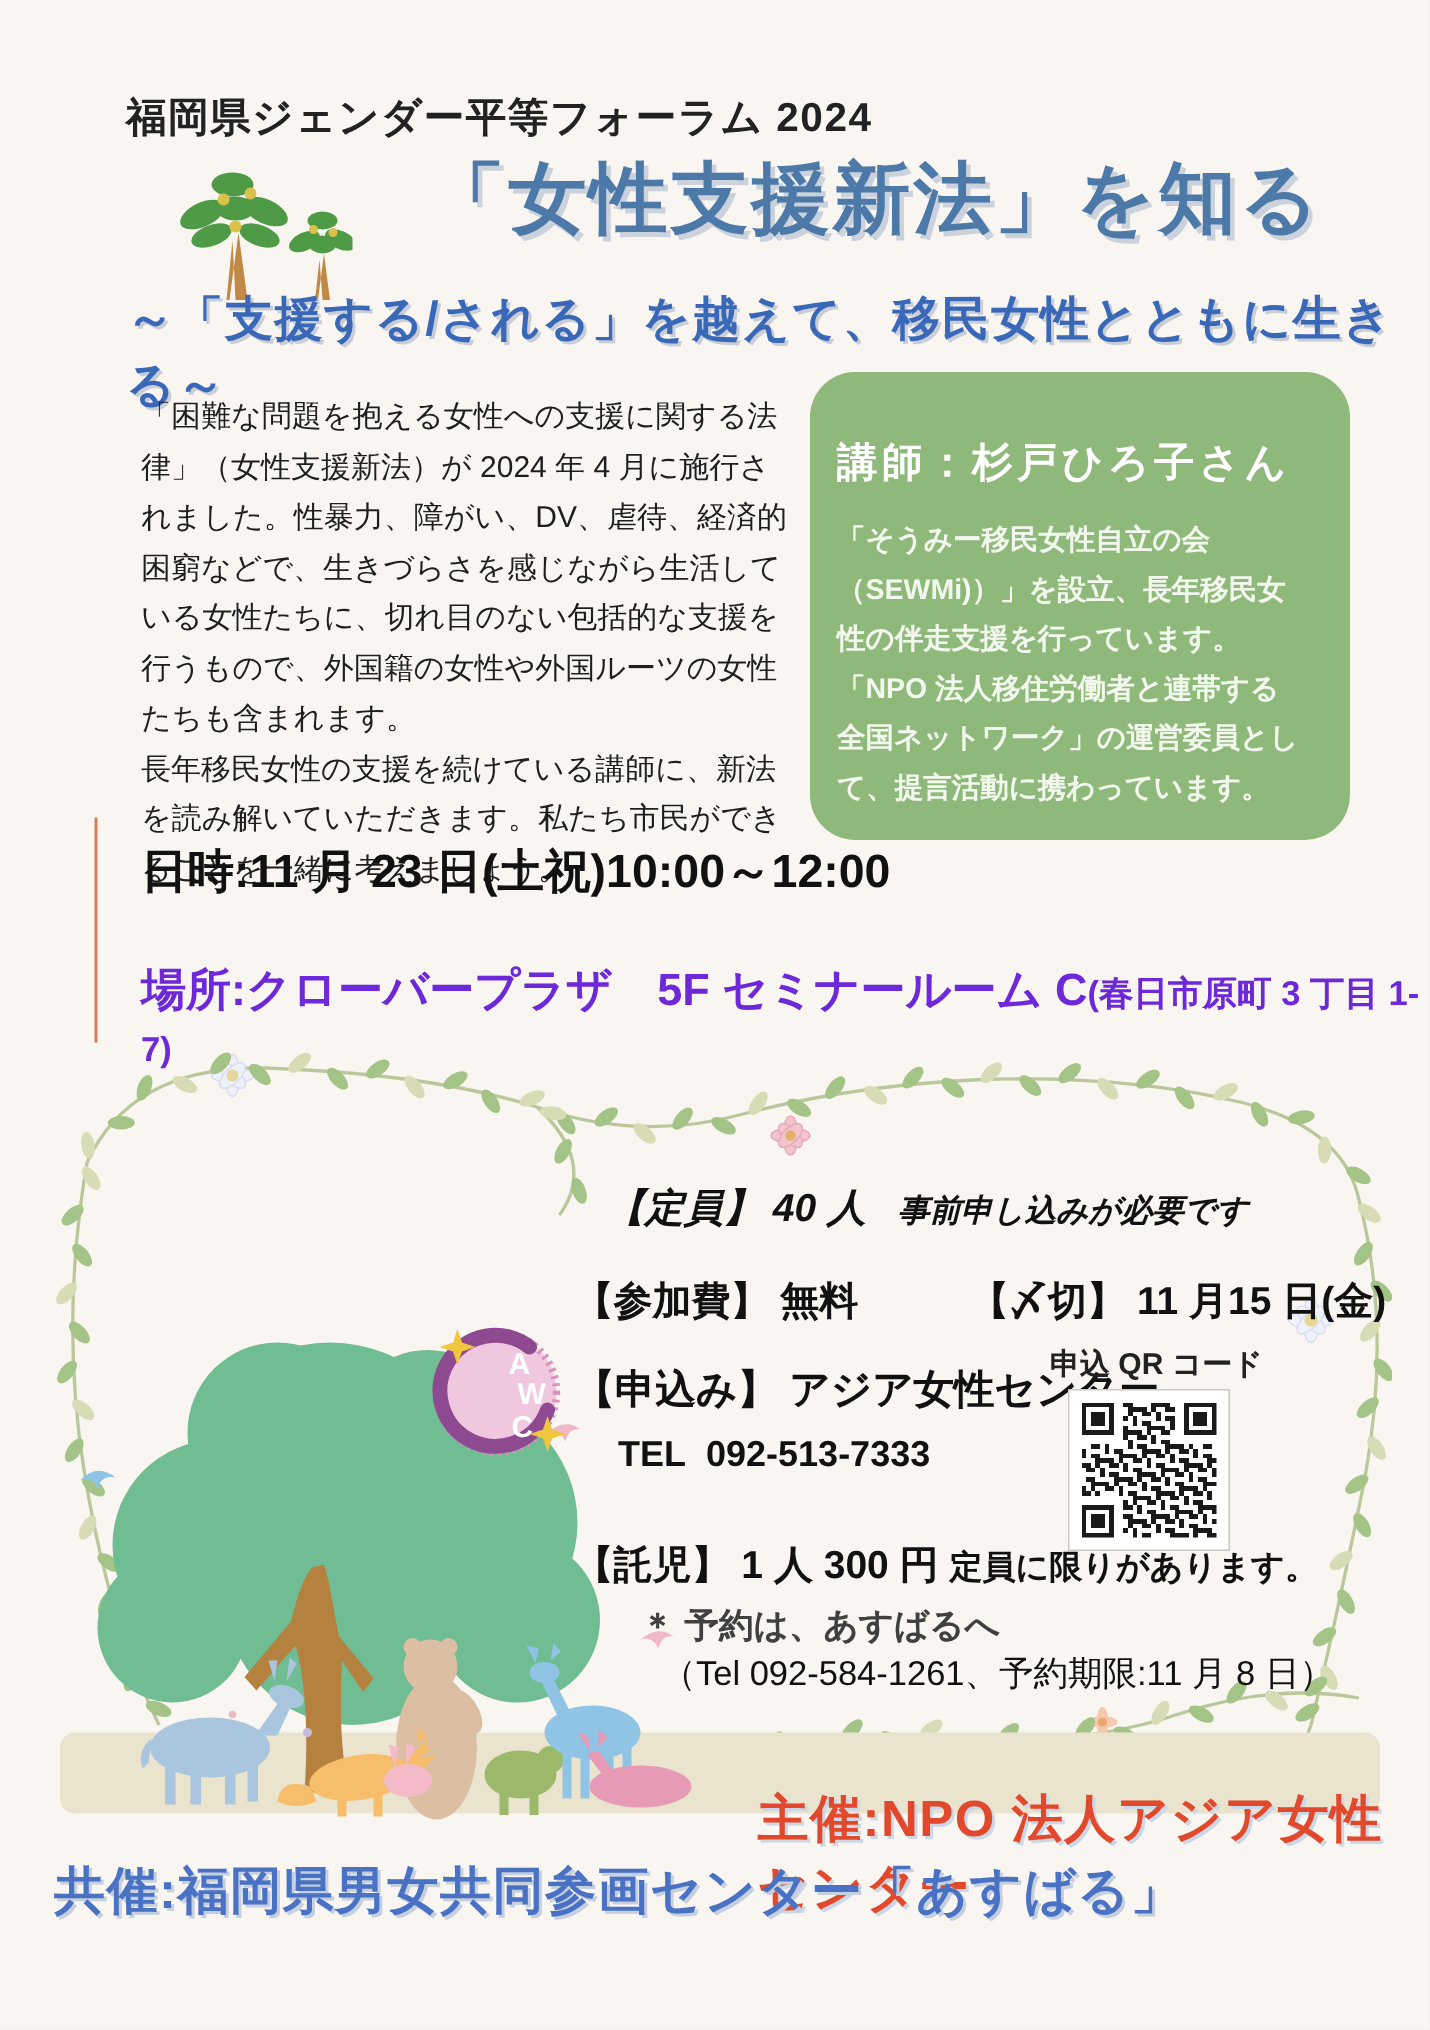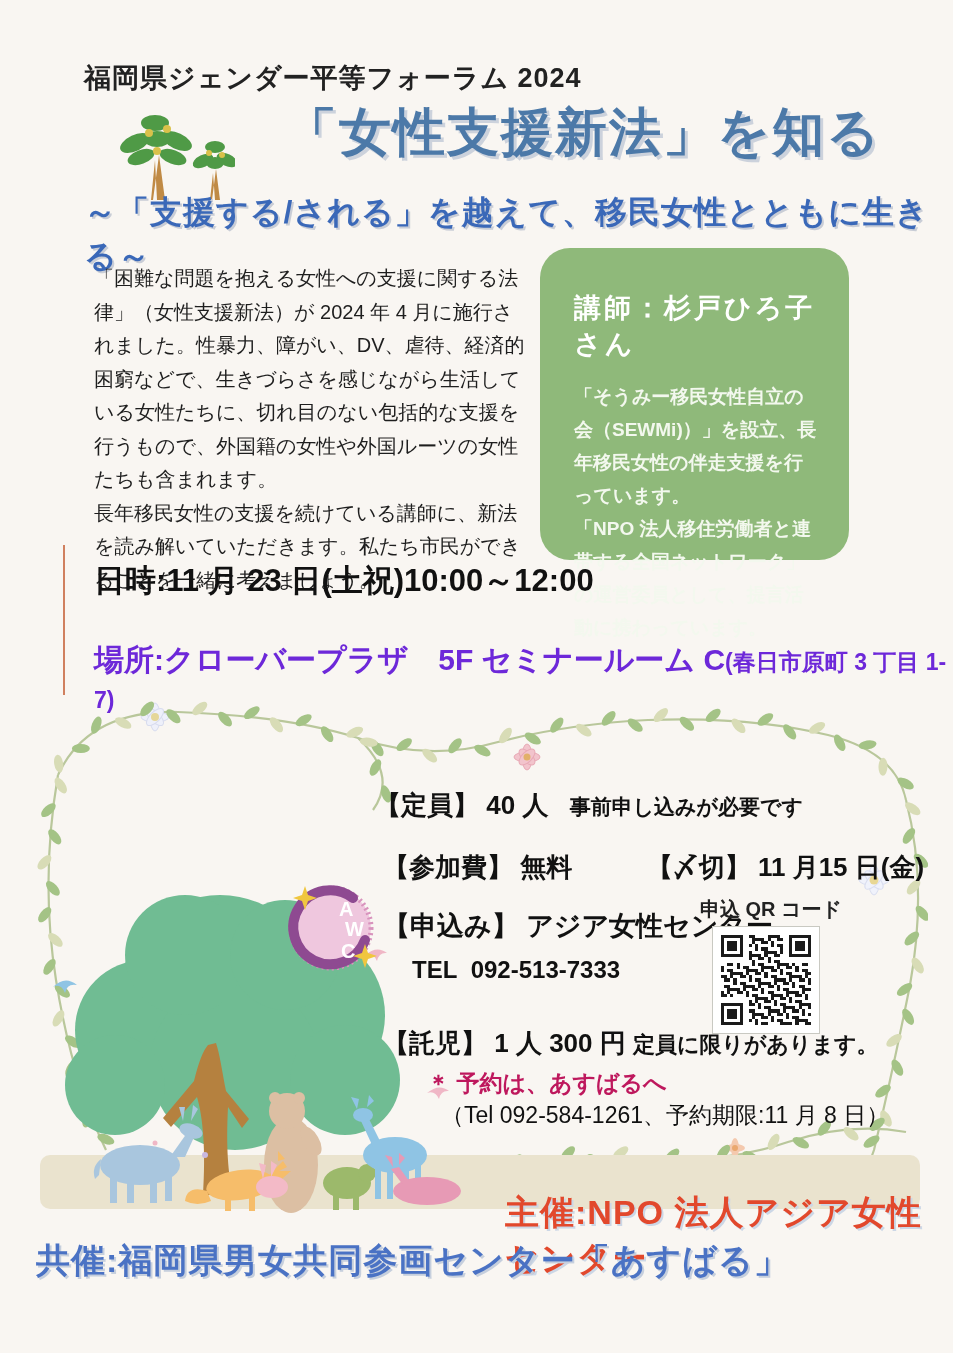--- a/index.html
+++ b/index.html
@@ -9,42 +9,42 @@
   
   .forum-label{left:84px;top:60px;font-size:27px;font-weight:700;color:#222;letter-spacing:1px;}
   .page-title{left:285px;top:98px;font-size:52px;font-weight:800;color:#4c79a8;letter-spacing:2px;
     text-shadow:3px 3px 0 #ccd2dc;margin:0;}
   .subtitle{left:84px;top:191px;font-size:32px;font-weight:800;color:#3a68b8;letter-spacing:1px;
     text-shadow:2px 2px 0 #c9cdd6;}
   
   .intro{left:94px;top:262px;width:436px;font-size:20px;line-height:33.5px;font-weight:400;color:#1e1e1e;}
   .intro p{margin:0;}
   
-  .lect-box{left:540px;top:248px;width:309px;height:312px;background:#8fb97a;border-radius:30px;
-    color:#fdfefb;box-sizing:border-box;padding:42px 30px 0 34px;}
+  .lect-box{left:540px;top:248px;width:360px;height:312px;background:#8fb97a;border-radius:30px;
+    color:#fdfefb;box-sizing:border-box;padding:42px 30px 0 18px;}
   .lect-box h2{margin:0 0 18px 0;font-size:27px;font-weight:700;letter-spacing:3px;color:#ffffff;}
   .lect-box p{margin:0;font-size:19px;line-height:33px;font-weight:600;color:#f3f8ee;}
   
   .accent-line{left:63px;top:545px;width:2px;height:150px;background:#d0805f;}
   .datetime{left:94px;top:560px;font-size:31px;font-weight:800;color:#111;}
   .place{left:94px;top:640px;font-size:30px;font-weight:800;color:#6d28d9;}
   .place .addr{font-size:23px;}
   
   .dl{font-weight:800;color:#111;}
-  .row-cap{left:375px;top:788px;font-size:26px;}
+  .row-cap{left:404px;top:788px;font-size:26px;font-style:italic;}
   .row-cap .note{font-size:21px;margin-left:14px;}
   .row-fee{left:383px;top:850px;font-size:26px;}
   .row-fee .gap{display:inline-block;width:60px;}
   .row-apply{left:383px;top:908px;font-size:27px;}
   .tel-line{left:412px;top:956px;font-size:24px;font-weight:700;color:#111;}
   .mail-line{left:412px;top:992px;font-size:24px;font-weight:700;color:#111;}
   .mail-line a{color:#24364f;text-decoration:underline;}
   .row-child{left:383px;top:1026px;font-size:26px;}
   .row-child .note{font-size:22px;margin-left:0;}
-  .note1{left:427px;top:1068px;font-size:23px;font-weight:800;color:#be185d;}
+  .note1{left:427px;top:1068px;font-size:23px;font-weight:800;color:#404040;}
   .note2{left:441px;top:1100px;font-size:23px;font-weight:400;color:#111;}
   
   .qr-label{left:700px;top:896px;font-size:20px;font-weight:700;color:#222;}
   .qr-box{left:712px;top:926px;width:108px;height:108px;background:#fff;border:1px solid #c9c9c2;
     box-sizing:border-box;padding:8px;}
   .qr-box svg{width:100%;height:100%;}
   
   .ground{left:40px;top:1155px;width:880px;height:54px;background:#eae3ce;border-radius:10px;}
   .host{left:505px;top:1190px;font-size:34px;font-weight:800;color:#e2482c;letter-spacing:1px;
     text-shadow:2px 2px 0 #ccd7e6;z-index:6;}

